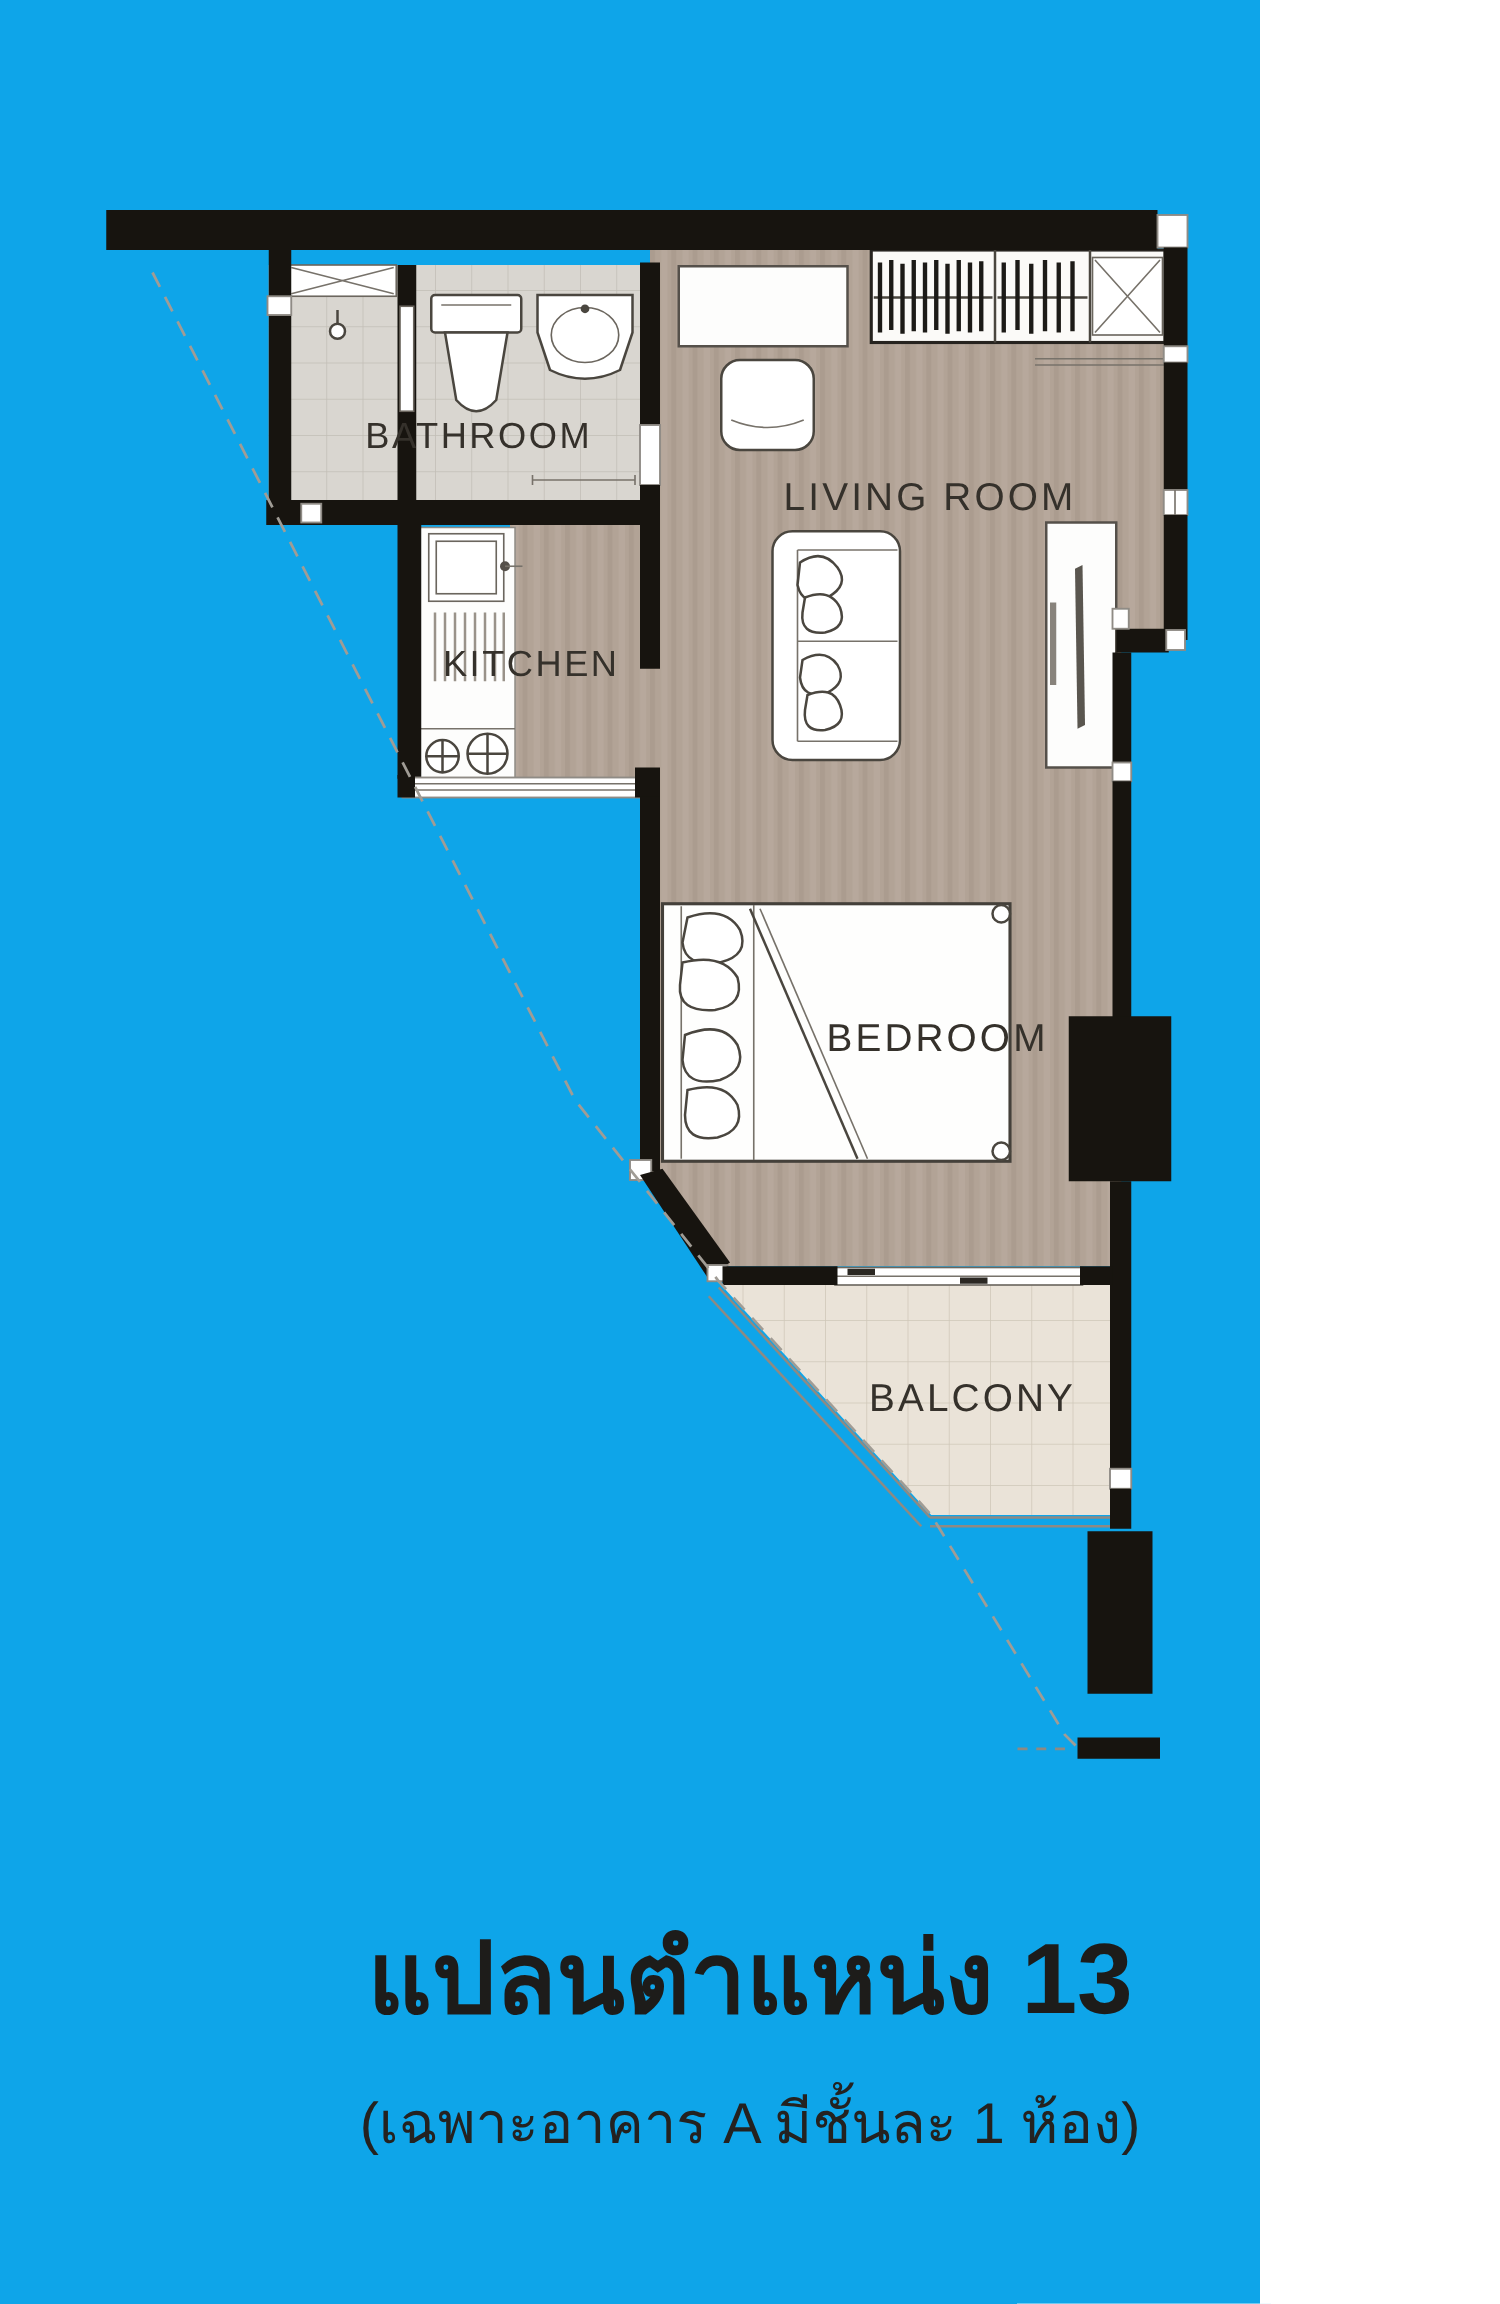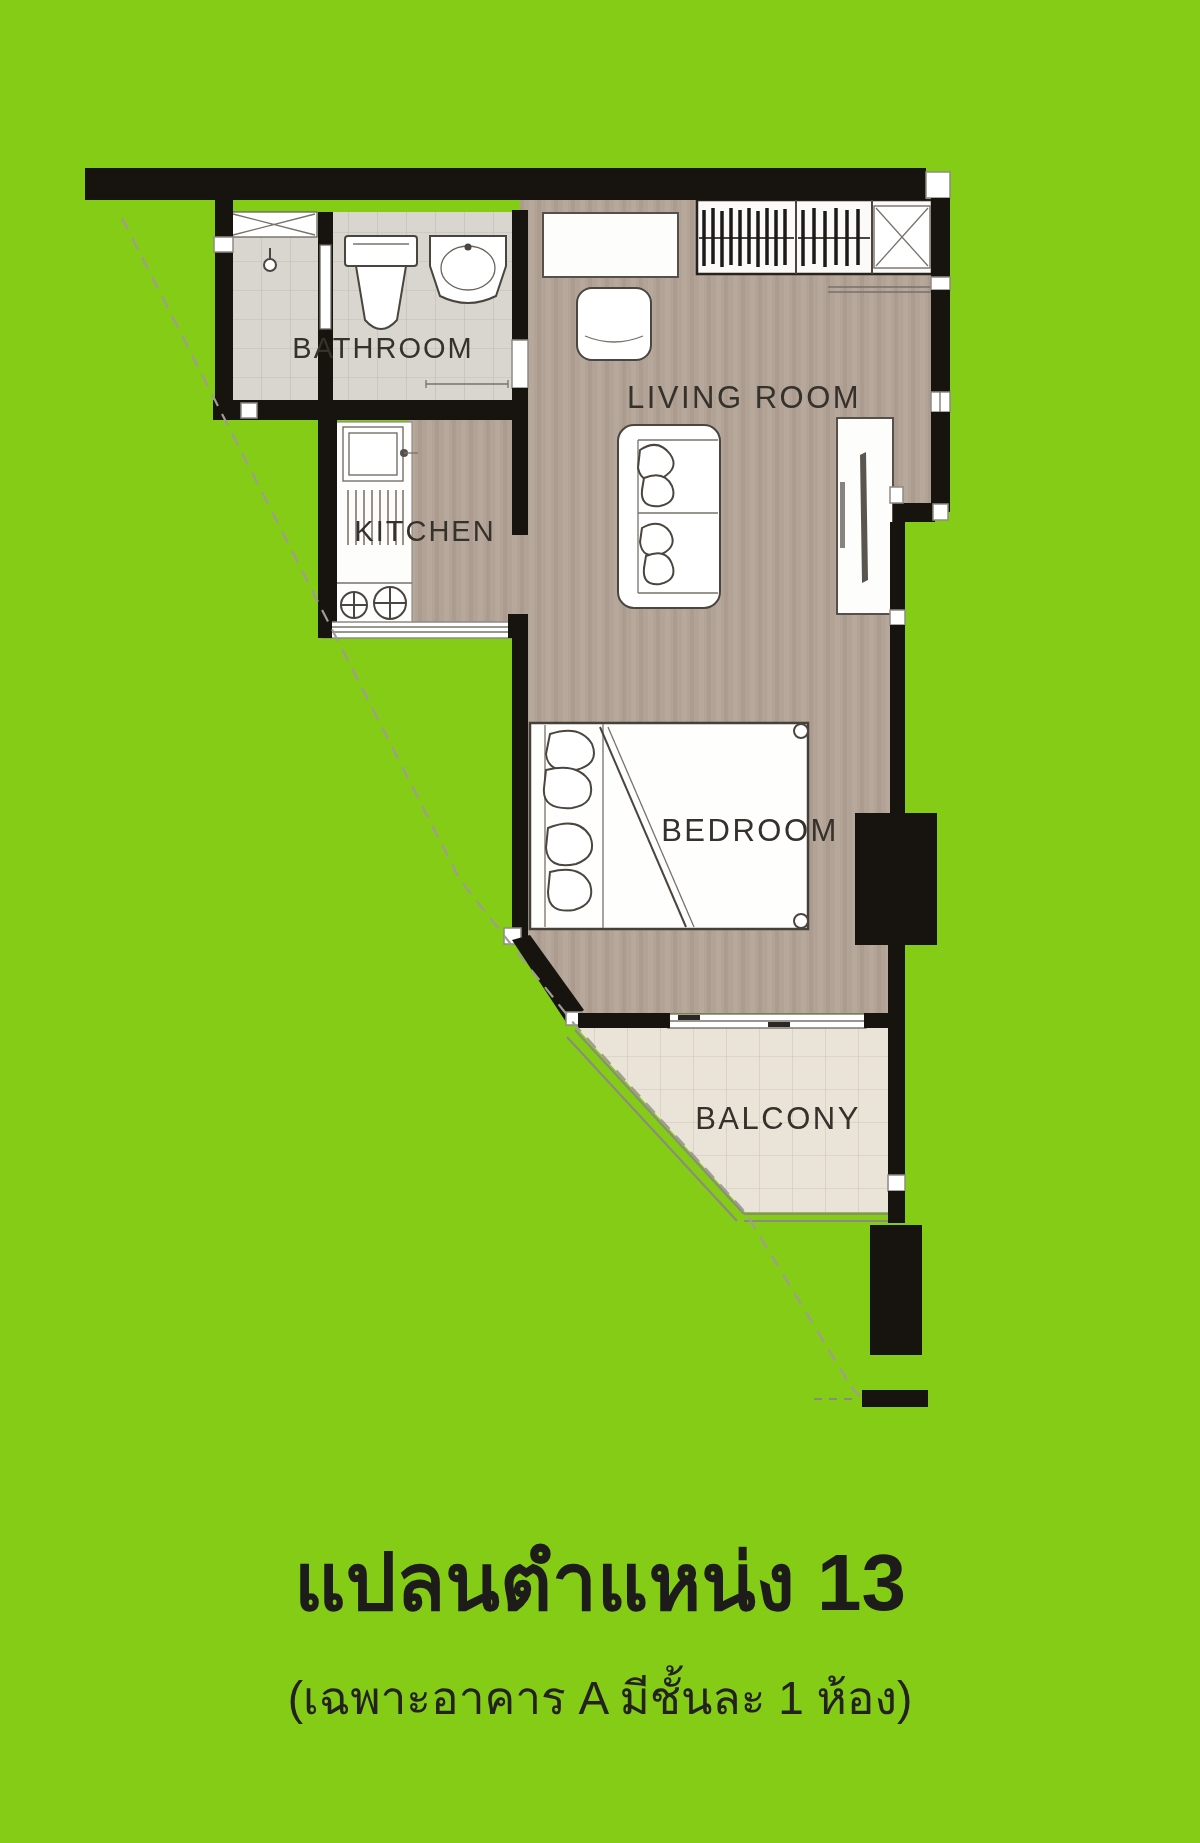--- a/index.html
+++ b/index.html
@@ -1,16 +1,16 @@
 <!DOCTYPE html>
 <html><head>
 <meta charset="utf-8">
 <style>
   html,body{margin:0;padding:0;background:#ffffff;}
-  .page{position:relative;width:1200px;height:1843px;background:#84cc16;overflow:hidden;
+  .page{position:relative;width:1008px;height:1843px;background:#0ea5e9;overflow:hidden;
         font-family:"Liberation Sans", sans-serif;}
   svg{display:block;}
   .wall{fill:#17140f;stroke:none;}
   .wwin{fill:#ffffff;stroke:#8f8b85;stroke-width:1.5;}
   .fixt{fill:#ffffff;stroke:#4a463f;stroke-width:2;}
   .fixt-thin{fill:#ffffff;stroke:#6b665e;stroke-width:1.3;}
   .ln{stroke:#4a463f;stroke-width:2;fill:none;}
   .ln-thin{stroke:#77726a;stroke-width:1.3;fill:none;}
   .room-label{fill:#35312b;font-size:31px;letter-spacing:2.5px;text-anchor:middle;
               font-family:"Liberation Sans", sans-serif;}

